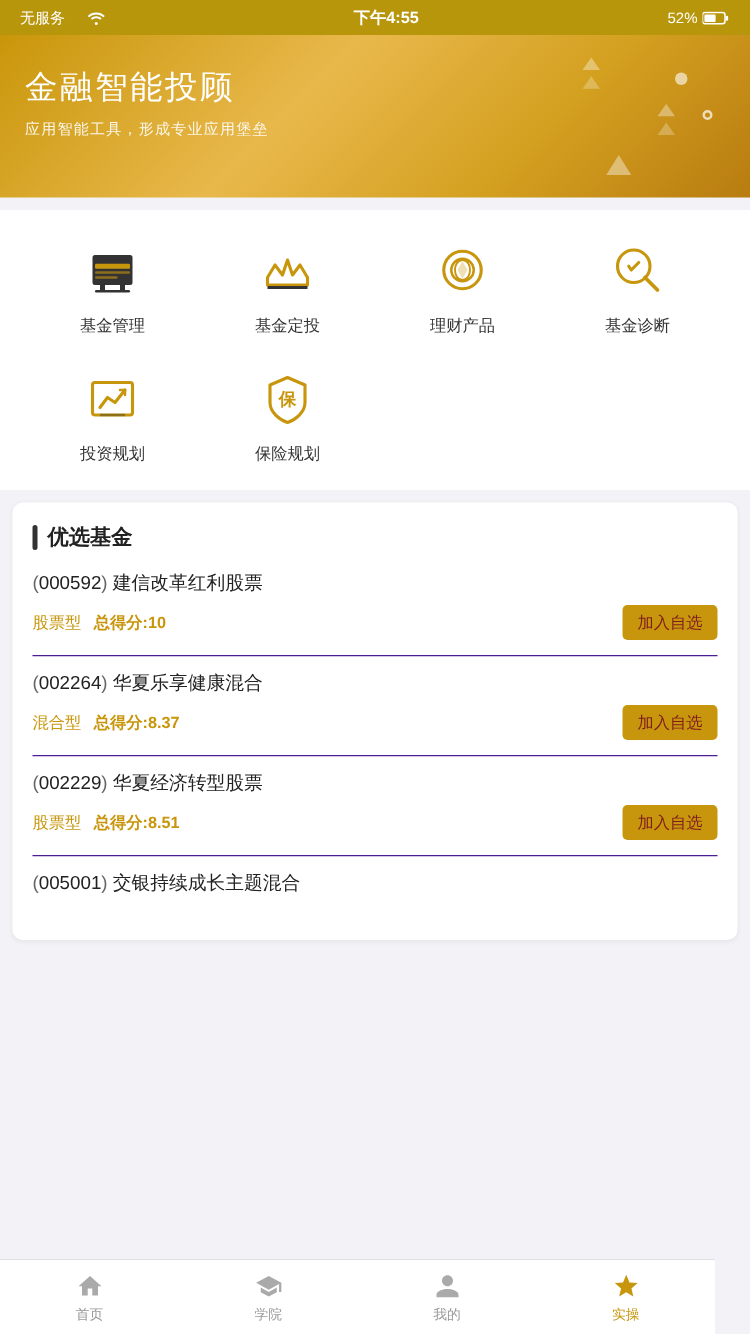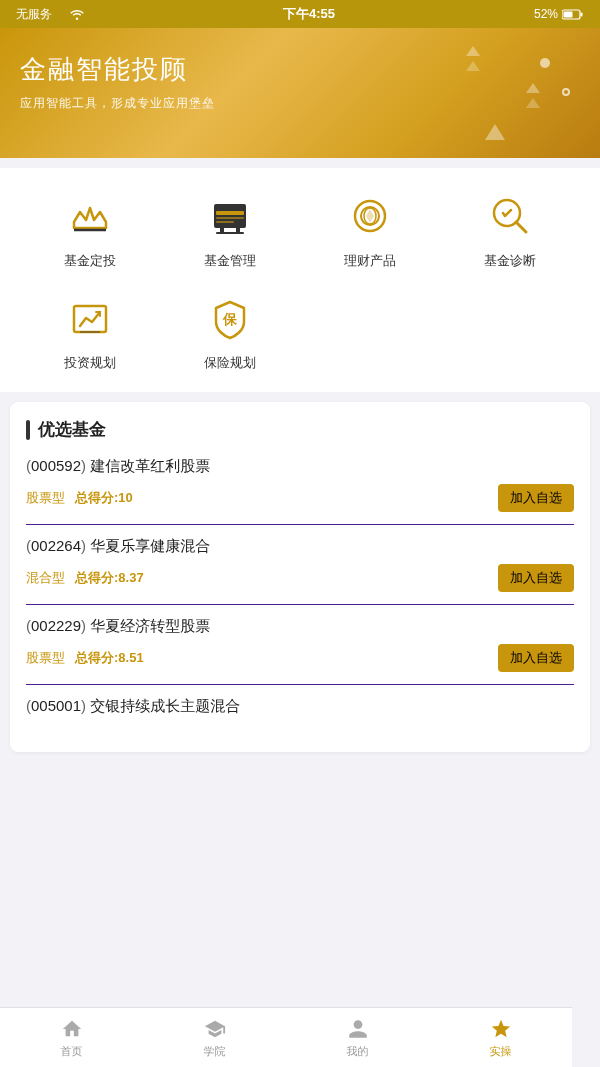--- a/index.html
+++ b/index.html
@@ -131,21 +131,21 @@
     .fund-score {
       font-size: 13px;
       color: #666;
     }
     .fund-score span {
       color: #c8960c;
       font-weight: 600;
     }
     .add-btn {
       background: #c8960c;
-      color: #000000;
+      color: #7f1d1d;
       border: none;
       border-radius: 4px;
       padding: 5px 12px;
       font-size: 13px;
       cursor: pointer;
       white-space: nowrap;
     }
 
     
     .bottom-nav {
@@ -231,42 +231,42 @@
       <div style="width:0;height:0;border-left:10px solid transparent;border-right:10px solid transparent;border-bottom:16px solid rgba(255,255,255,0.8);"></div>
     </div>
   </div>
 
   <div class="grid-section">
     <div class="icon-grid">
 
       <div class="grid-item">
         <div class="grid-icon">
           <svg width="48" height="48" viewBox="0 0 48 48">
-
-            <polygon points="8,36 8,30 14,20 20,28 24,16 28,28 34,20 40,30 40,36" fill="none" stroke="#c8960c" stroke-width="2.5" stroke-linejoin="round"></polygon>
-            <line x1="8" y1="38" x2="40" y2="38" stroke="#333" stroke-width="2.5"></line>
-          </svg>
-        </div>
-        <div class="grid-label">基金定投</div>
-      </div>
-
-      <div class="grid-item">
-        <div class="grid-icon">
-          <svg width="48" height="48" viewBox="0 0 48 48">
             <rect x="8" y="12" width="32" height="24" rx="2" ry="2" fill="#333" stroke="none"></rect>
             <rect x="10" y="19" width="28" height="4" fill="#c8960c" rx="1"></rect>
             <rect x="10" y="25" width="28" height="2" fill="#c8960c" rx="1" opacity="0.6"></rect>
             <rect x="10" y="29" width="18" height="2" fill="#c8960c" rx="1" opacity="0.6"></rect>
 
             <rect x="14" y="36" width="4" height="4" fill="#333"></rect>
             <rect x="30" y="36" width="4" height="4" fill="#333"></rect>
             <rect x="10" y="40" width="28" height="2" rx="1" fill="#333"></rect>
           </svg>
         </div>
         <div class="grid-label">基金管理</div>
+      </div>
+
+      <div class="grid-item">
+        <div class="grid-icon">
+          <svg width="48" height="48" viewBox="0 0 48 48">
+
+            <polygon points="8,36 8,30 14,20 20,28 24,16 28,28 34,20 40,30 40,36" fill="none" stroke="#c8960c" stroke-width="2.5" stroke-linejoin="round"></polygon>
+            <line x1="8" y1="38" x2="40" y2="38" stroke="#333" stroke-width="2.5"></line>
+          </svg>
+        </div>
+        <div class="grid-label">基金定投</div>
       </div>
 
       <div class="grid-item">
         <div class="grid-icon">
           <svg width="48" height="48" viewBox="0 0 48 48">
             <circle cx="24" cy="24" r="15" fill="none" stroke="#c8960c" stroke-width="2.5"></circle>
             <circle cx="24" cy="24" r="9" fill="none" stroke="#c8960c" stroke-width="2"></circle>
             <path d="M24 16 C28 16 30 20 30 24 C30 28 28 32 24 32 C20 32 18 28 18 24 C18 20 20 16 24 16Z" fill="none" stroke="#c8960c" stroke-width="1.5"></path>
 
             <polygon points="24,17 28,24 24,31 20,24" fill="#c8960c" opacity="0.3"></polygon>

